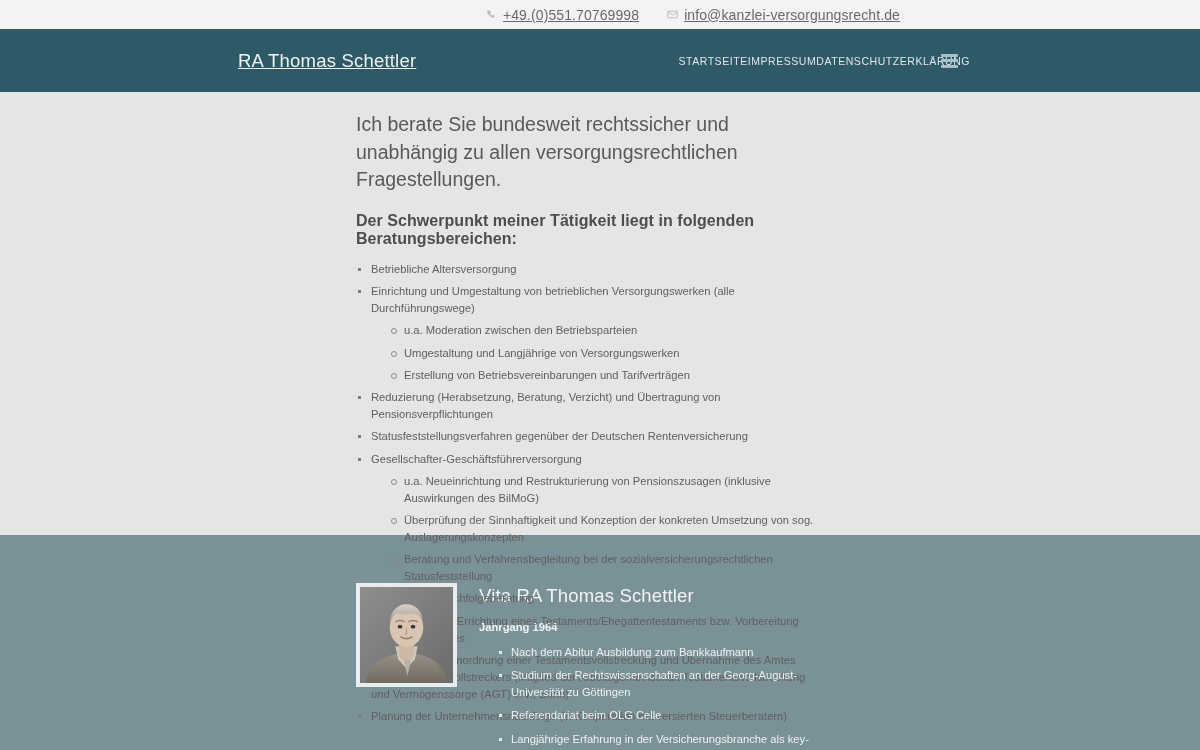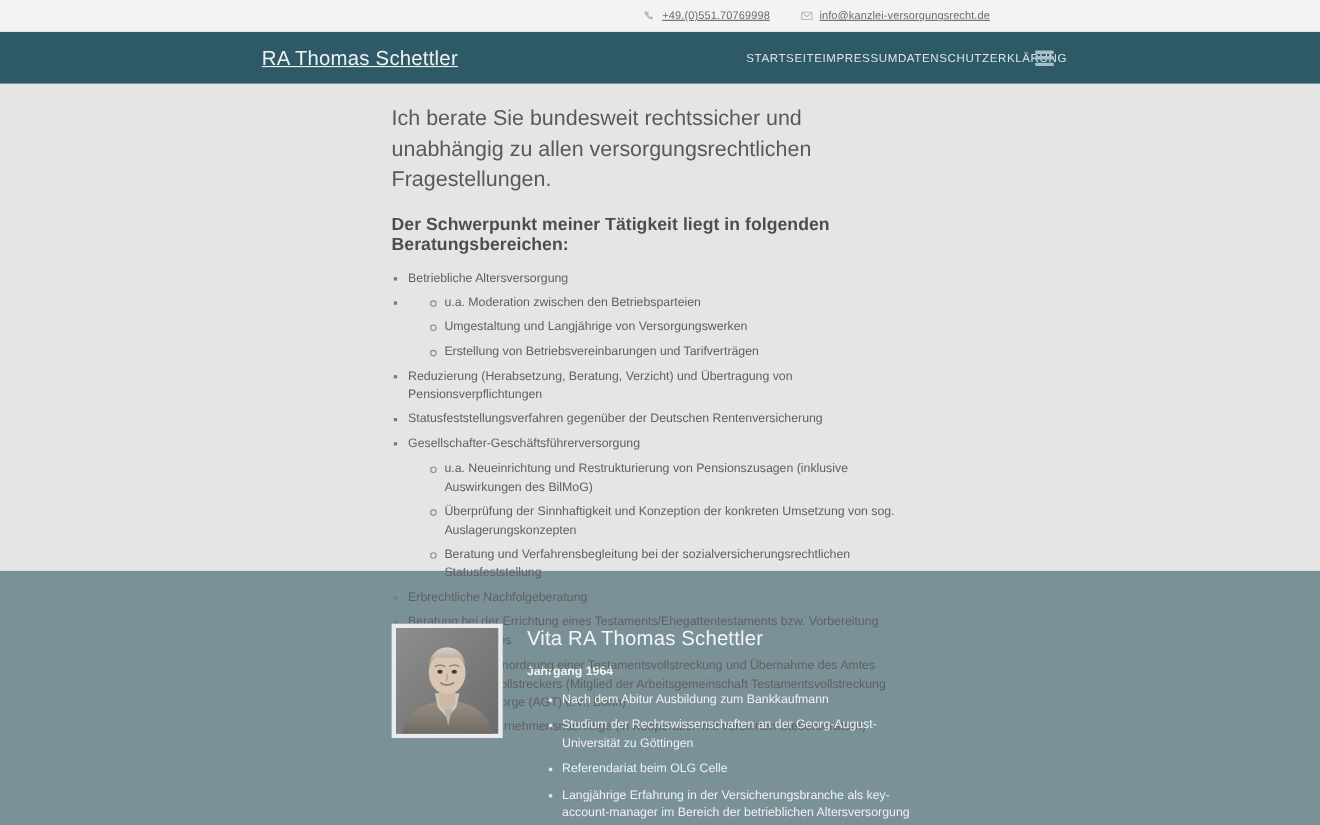--- a/index.html
+++ b/index.html
@@ -32,38 +32,38 @@
     display: flex;
     align-items: center;
     justify-content: flex-end;
     padding-right: 300px;
     gap: 28px;
   }
   .topbar-item {
     display: flex;
     align-items: center;
     gap: 6px;
-    font-size: 10px;
+    font-size: 14px;
     color: #6a6a6a;
     letter-spacing: 0.1px;
     white-space: nowrap;
   }
   .topbar-item .ico {
     display: inline-flex;
     align-items: center;
     justify-content: center;
     width: 11px;
     height: 11px;
     color: #b9b9b9;
   }
   .topbar-item .ico svg { display: block; }
 
   
   .header {
-    height: 47px;
+    height: 63px;
     background: #2e5a68;
     display: flex;
     align-items: center;
     position: relative;
   }
   .brand {
     position: absolute;
     left: 238px;
     top: 50%;
     transform: translateY(-50%);
@@ -281,21 +281,21 @@
     <span></span>
   </div>
 </header>
 
 <section class="section-main">
   <div class="wrap">
     <h1 class="headline">Ich berate Sie bundesweit rechtssicher und unabhängig zu allen versorgungsrechtlichen Fragestellungen.</h1>
     <p class="lead">Der Schwerpunkt meiner Tätigkeit liegt in folgenden Beratungsbereichen:</p>
     <ul class="blist" id="services-list">
         <li><span>Betriebliche Altersversorgung</span></li>
-        <li><ul class="sublist">
+        <li><span>Einrichtung und Umgestaltung von betrieblichen Versorgungswerken (alle Durchführungswege)</span><ul class="sublist">
             <li>u.a. Moderation zwischen den Betriebsparteien</li>
             <li>Umgestaltung und Langjährige von Versorgungswerken</li>
             <li>Erstellung von Betriebsvereinbarungen und Tarifverträgen</li>
           </ul></li>
         <li><span>Reduzierung (Herabsetzung, Beratung, Verzicht) und Übertragung von Pensionsverpflichtungen</span></li>
         <li><span>Statusfeststellungsverfahren gegenüber der Deutschen Rentenversicherung</span></li>
         <li><span>Gesellschafter-Geschäftsführerversorgung</span><ul class="sublist">
             <li>u.a. Neueinrichtung und Restrukturierung von Pensionszusagen (inklusive Auswirkungen des BilMoG)</li>
             <li>Überprüfung der Sinnhaftigkeit und Konzeption der konkreten Umsetzung von sog. Auslagerungskonzepten</li>
             <li>Beratung und Verfahrensbegleitung bei der sozialversicherungsrechtlichen Statusfeststellung</li>

